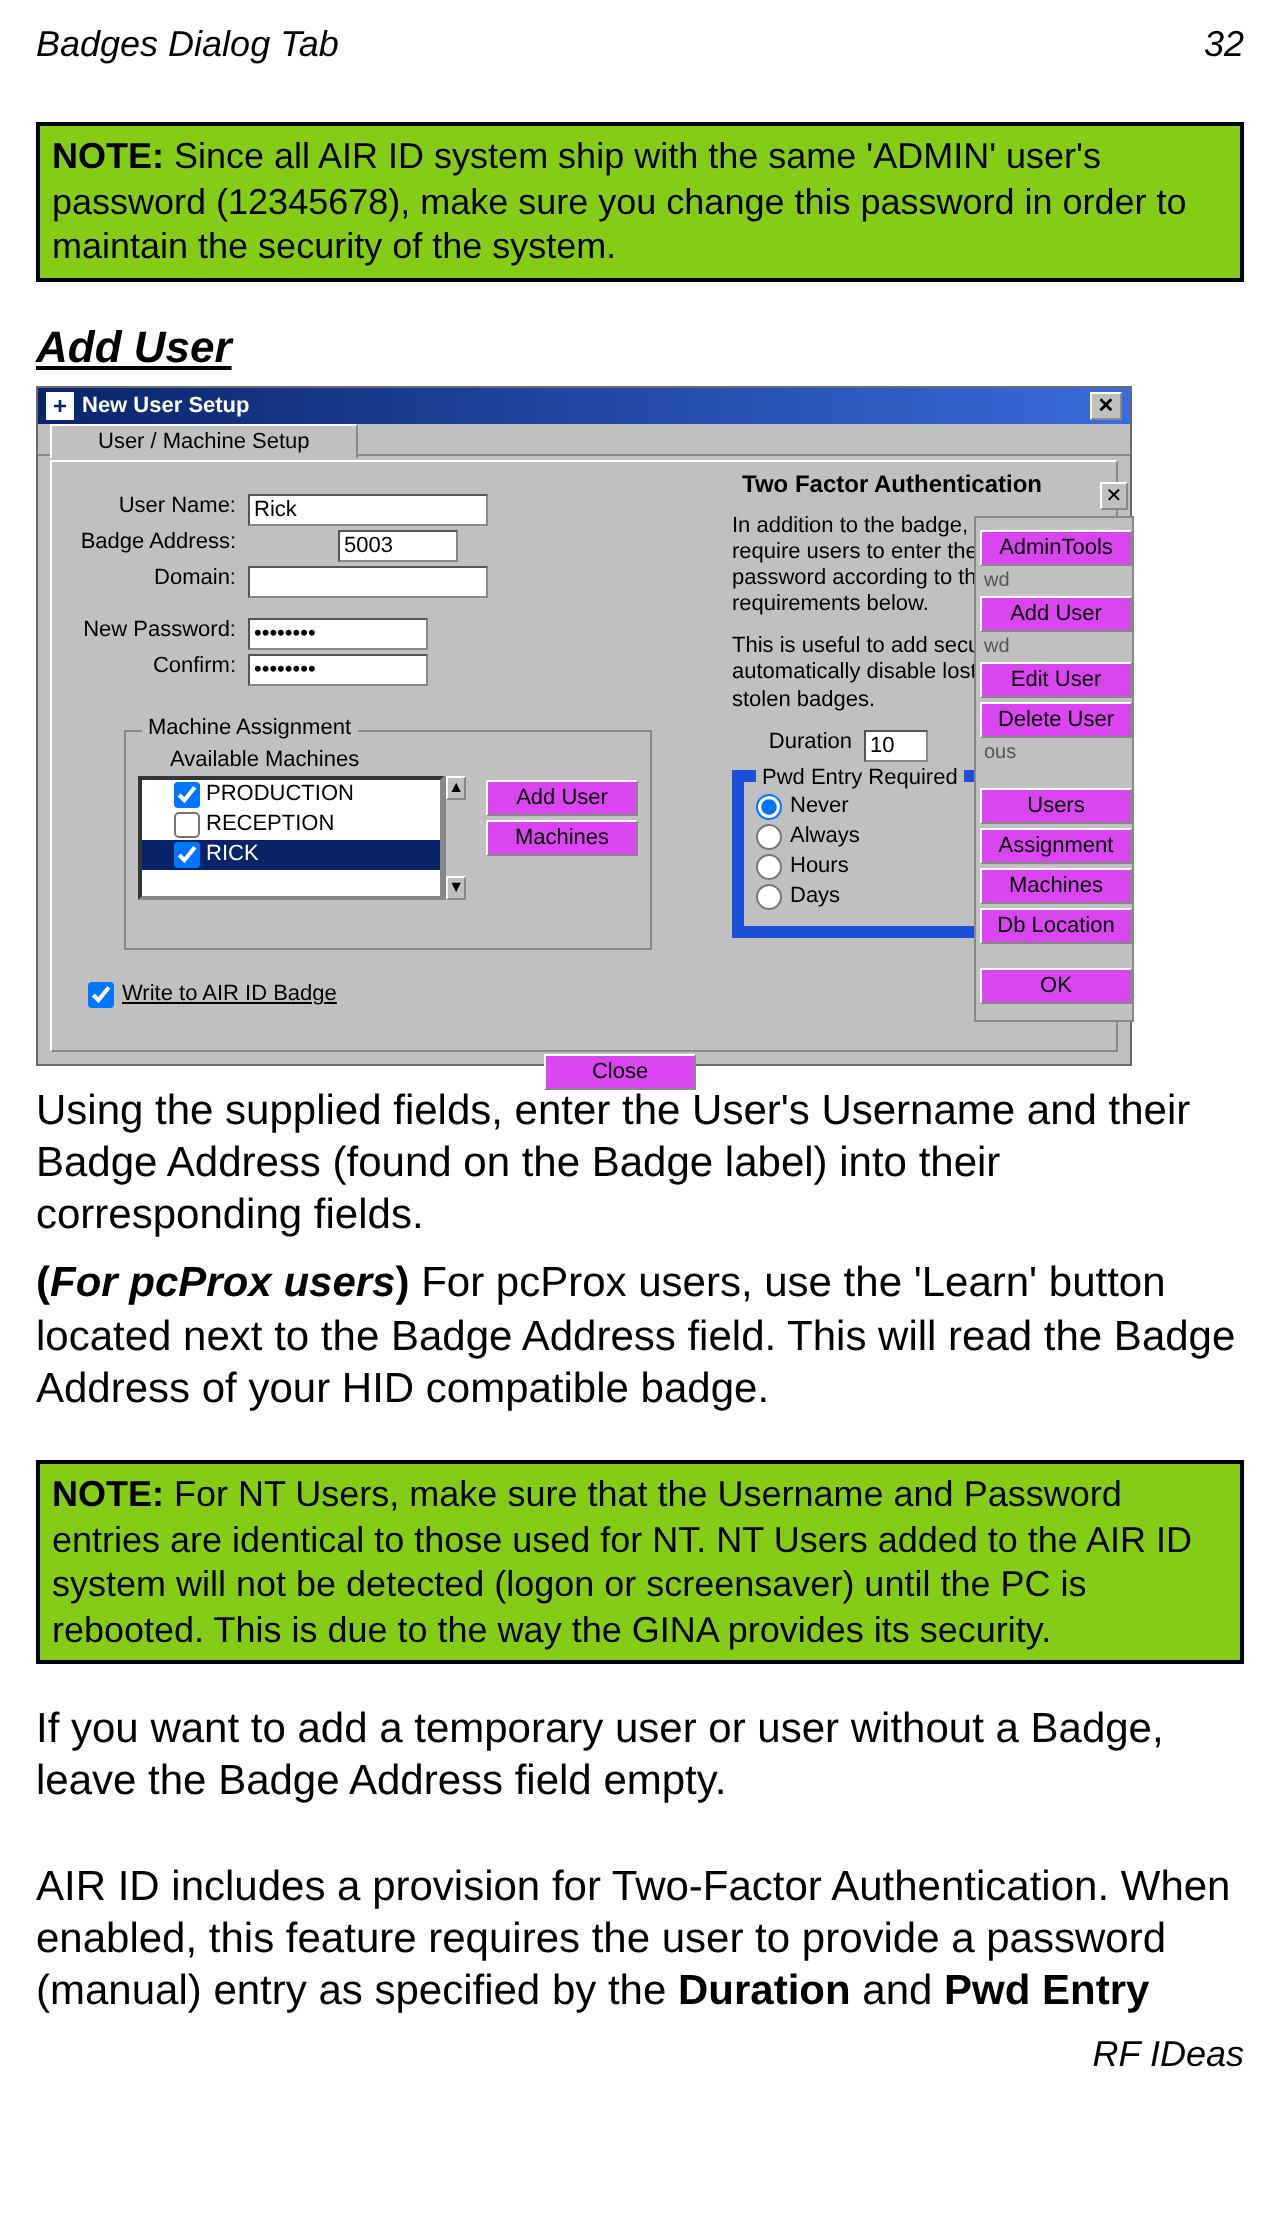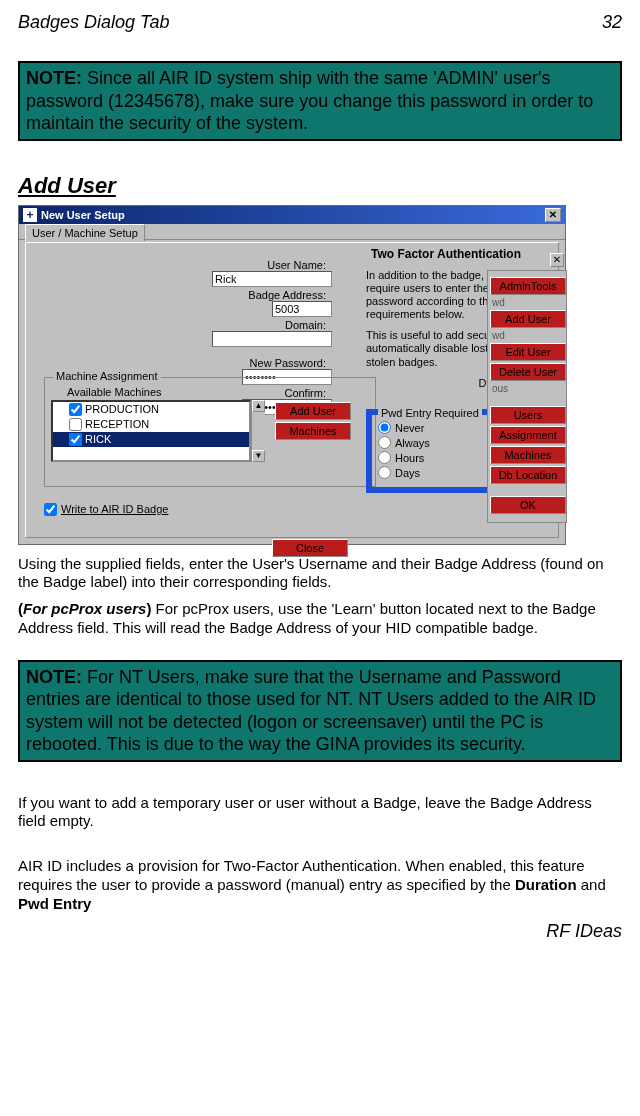--- a/index.html
+++ b/index.html
@@ -15,33 +15,33 @@
     justify-content: space-between;
     font-style: italic;
     font-size: 18px;
     margin-bottom: 28px;
   }
   .note-box {
     border: 2px solid #000;
     font-size: 18px;
     line-height: 1.25;
     padding: 4px 6px;
-    margin-bottom: 32px;
-    background: #0f766e;
+    margin-bottom: 20px;
+    background: #84cc16;
   }
   .note-box b { font-weight: bold; }
   h2.section {
     font-style: italic;
     font-weight: bold;
     font-size: 22px;
     margin: 4px 0 6px 0;
     text-decoration: underline;
   }
   p.body {
-    font-size: 15px;
+    font-size: 21px;
     line-height: 1.25;
     margin: 8px 0;
   }
   .footer {
     text-align: right;
     font-style: italic;
     font-size: 18px;
     margin-top: 6px;
   }
 
@@ -79,30 +79,29 @@
     font-size:10px; color:#000;
   }
   .tab {
     background:#c0c0c0;
     border-bottom:1px solid #888;
     padding:3px 6px 0 6px;
     font-size:11px;
   }
   .tab span {
     border:1px solid #888; border-top-color:#fff; border-left-color:#fff; border-bottom:none;
-    padding:2px 6px; background:#c0c0c0;margin-top:35px;
+    padding:2px 23px; background:#c0c0c0;margin-top:35px;
   }
   .pane {
     position:absolute; top:36px; left:6px; right:6px; bottom:6px;
     border:1px solid #888; border-top-color:#fff; border-left-color:#fff;
   }
   .formrow {
-    display:flex; align-items:flex-end; margin:2px 0;
+    display:flex; align-items:flex-start; margin:2px 0;
     font-size:11px;
-    flex-direction:column;
   }
   .formrow label { width:86px; text-align:right; margin-right:6px; }
   .formrow input.text {
     border:1px solid #888; border-top-color:#555; border-left-color:#555;
     background:#fff; height:16px; font-size:11px; padding:0 2px;
   }
   .group {
     border:1px solid #888; margin:6px 10px; padding:6px 6px 6px 6px;
     position:relative;
   }
@@ -111,21 +110,21 @@
     font-size:11px;
   }
   .listbox {
     background:#fff; border:2px inset #888; height:62px; width:200px;
     font-size:11px; overflow:hidden;
   }
   .listbox .row { display:flex; align-items:center; padding:1px 16px; gap:3px;}
   .listbox .row.sel { background:#0a246a; color:#fff; }
   .listbox .row input { margin:0; }
   .btn {
-    background:#b91c1c;
+    background:#d946ef;
     border:1px solid #888; border-top-color:#fff; border-left-color:#fff;
     padding:2px 0; width:76px; text-align:center; font-size:11px;
     margin:2px 0; display:block;
   }
   .scroll-stub {
     width:14px; background:#c0c0c0; border-left:1px solid #888;
     display:flex; flex-direction:column; justify-content:space-between;
   }
   .scroll-stub span {
     height:12px; border:1px solid #888; border-top-color:#fff; border-left-color:#fff;
@@ -134,21 +133,21 @@
   .tfa {
     position:absolute; left:340px; top:4px; width:160px;
     font-size:11px;
   }
   .tfa h4 { text-align:center; font-size:12px; font-weight:bold; margin-bottom:8px;}
   .tfa p { font-size:11px; margin-bottom:8px; line-height:1.2;}
   .radio-group {
     border:6px solid #1d4ed8; padding:4px 6px 6px 6px; position:relative; margin-top:4px;
   }
   .radio-group .legend { position:absolute; top:-8px; left:6px; background:#c0c0c0; padding:0 3px; }
-  .radio-row { display:flex; align-items:flex-end; gap:4px; margin:2px 0; font-size:11px;}
+  .radio-row { display:flex; align-items:center; gap:4px; margin:2px 0; font-size:11px;}
   .back-dialog {
     position:absolute; width:80px; right:-2px; top:64px;
     background:#c0c0c0; border:1px solid #888;
     padding:4px 2px 6px 2px;
   }
   .back-dialog .closebtn2 {
     position:absolute; right:2px; top:-18px;
     width:14px; height:14px; background:#c0c0c0;
     border:1px solid #888; border-top-color:#fff; border-left-color:#fff;
     display:flex; align-items:center; justify-content:center; font-size:10px;
@@ -181,38 +180,38 @@
   </div>
   <div class="pane">
 
     <div style="position:absolute; left:6px; top:14px; width:300px;">
       <div class="formrow">
           <label>User Name:</label>
           <input class="text" style="width: 120px;" value="Rick">
         </div>
       <div class="formrow">
           <label>Badge Address:</label>
-          <input class="text" style="width: 60px;" value="5003">
+          <input class="text" style="width: 60px; margin-left: 45px;" value="5003">
         </div>
       <div class="formrow">
           <label>Domain:</label>
           <input class="text" style="width: 120px;" value="">
         </div>
       <div style="height:6px"></div>
       <div class="formrow">
           <label>New Password:</label>
           <input class="text" style="width: 90px;" type="password" value="********">
         </div>
       <div class="formrow">
           <label>Confirm:</label>
           <input class="text" style="width: 90px;" type="password" value="********">
         </div>
     </div>
 
-    <div class="group" style="position:absolute; left:8px; top:128px; width:332px; height:110px;">
+    <div class="group" style="position:absolute; left:26px; top:128px; width:264px; height:110px;">
       <div class="legend">Machine Assignment</div>
       <div style="margin:2px 0 2px 16px;">Available Machines</div>
       <div style="display:flex;">
         <div class="listbox">
           <div class="row">
               <input type="checkbox" checked="" style="">
               <span>PRODUCTION</span>
             </div>
           <div class="row">
               <input type="checkbox" style="">

